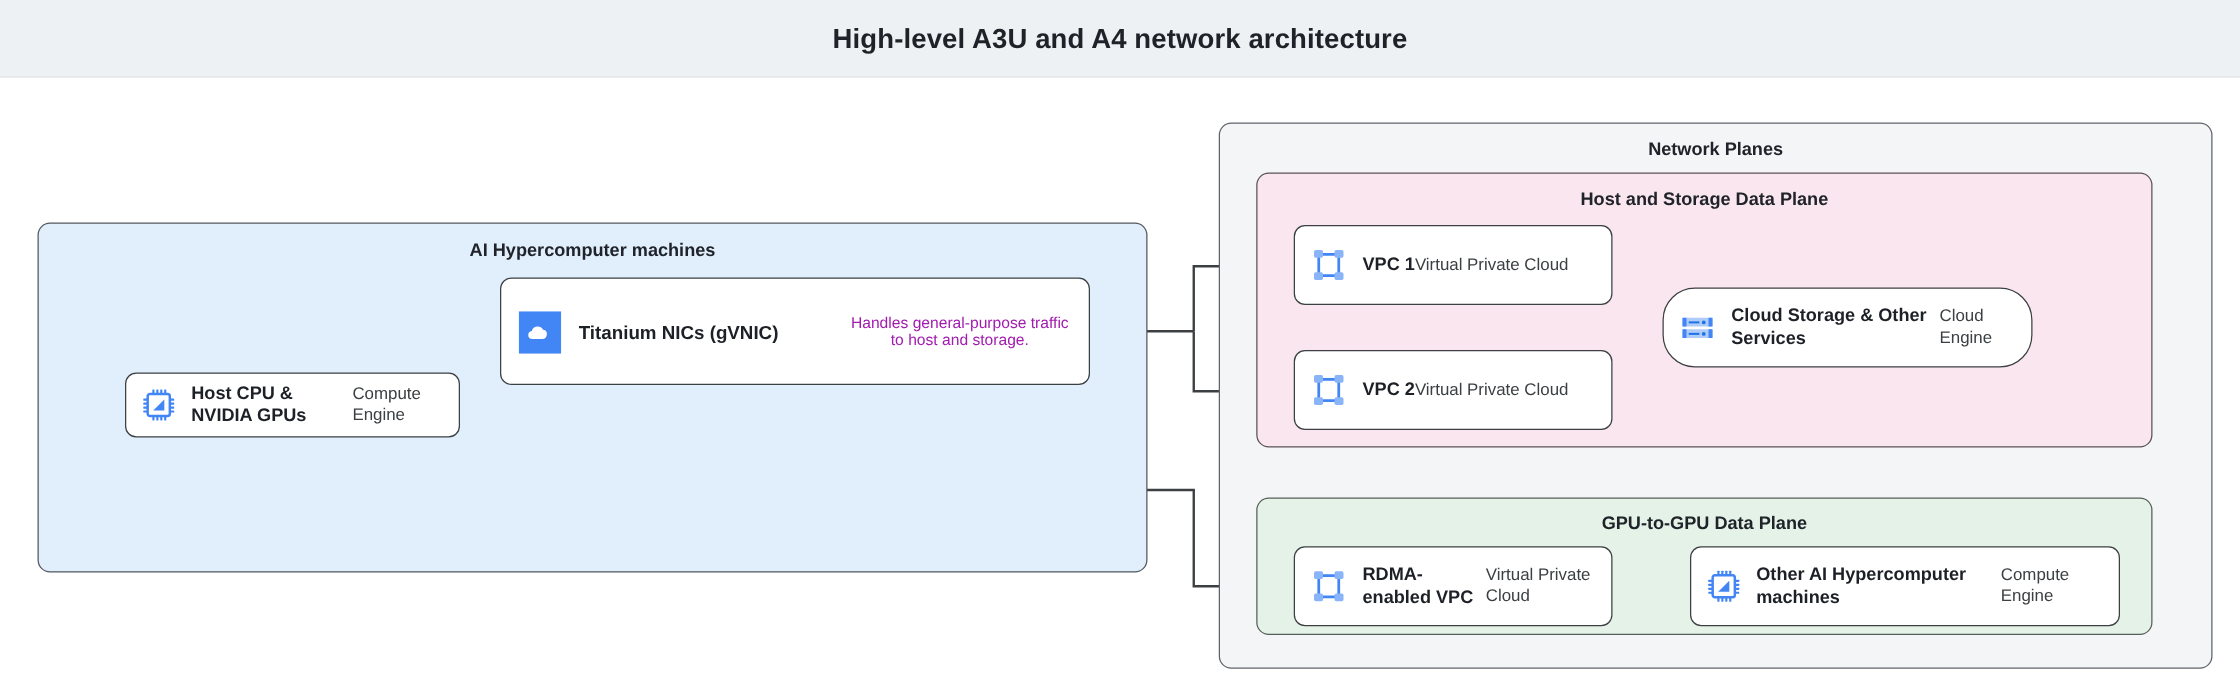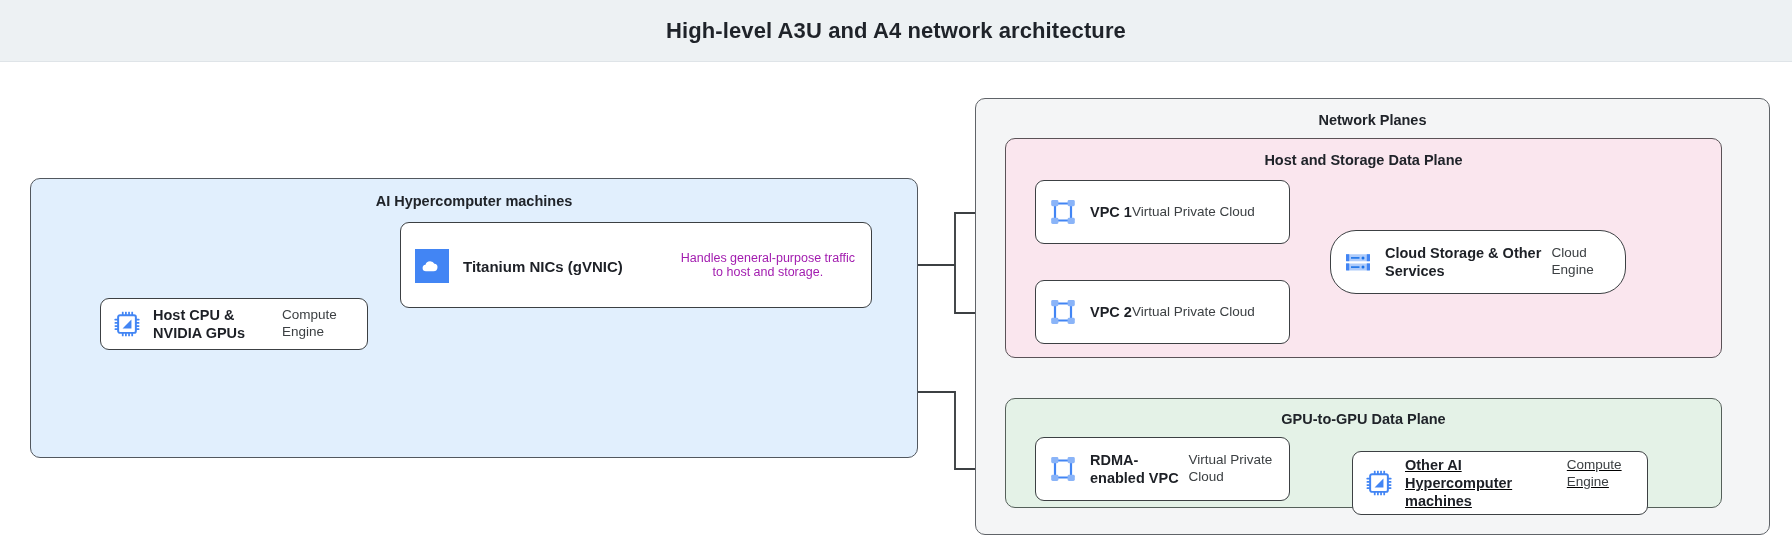--- a/index.html
+++ b/index.html
@@ -225,21 +225,21 @@
         <rect x="3.2" y="20.8" width="7.2" height="6.2" rx="1.4" fill="#8ab4f8"></rect>
         <rect x="19.6" y="20.8" width="7.2" height="6.2" rx="1.4" fill="#8ab4f8"></rect>
       </svg>
     </span>
     <span class="texts">
       <span class="t1">RDMA-enabled VPC</span>
       <span class="t2">Virtual Private Cloud</span>
     </span>
   </div>
 
-  <div class="card" style="left:1352px;top:451px;width:296px;height:64px;padding:0 12px;text-decoration:underline;">
+  <div class="card" style="left:1352px;top:437px;width:344px;height:64px;padding:0 12px;">
     <span class="icon" style="margin-right:12px;">
       <svg class="ic" width="28" height="28" viewBox="0 0 24 24" aria-hidden="true">
         <g fill="#4285f4">
           <rect x="7.6" y="1.4" width="1.5" height="3" rx=".3"></rect>
           <rect x="10.3" y="1.4" width="1.5" height="3" rx=".3"></rect>
           <rect x="13" y="1.4" width="1.5" height="3" rx=".3"></rect>
           <rect x="15.7" y="1.4" width="1.5" height="3" rx=".3"></rect>
           <rect x="7.6" y="19.6" width="1.5" height="3" rx=".3"></rect>
           <rect x="10.3" y="19.6" width="1.5" height="3" rx=".3"></rect>
           <rect x="13" y="19.6" width="1.5" height="3" rx=".3"></rect>

